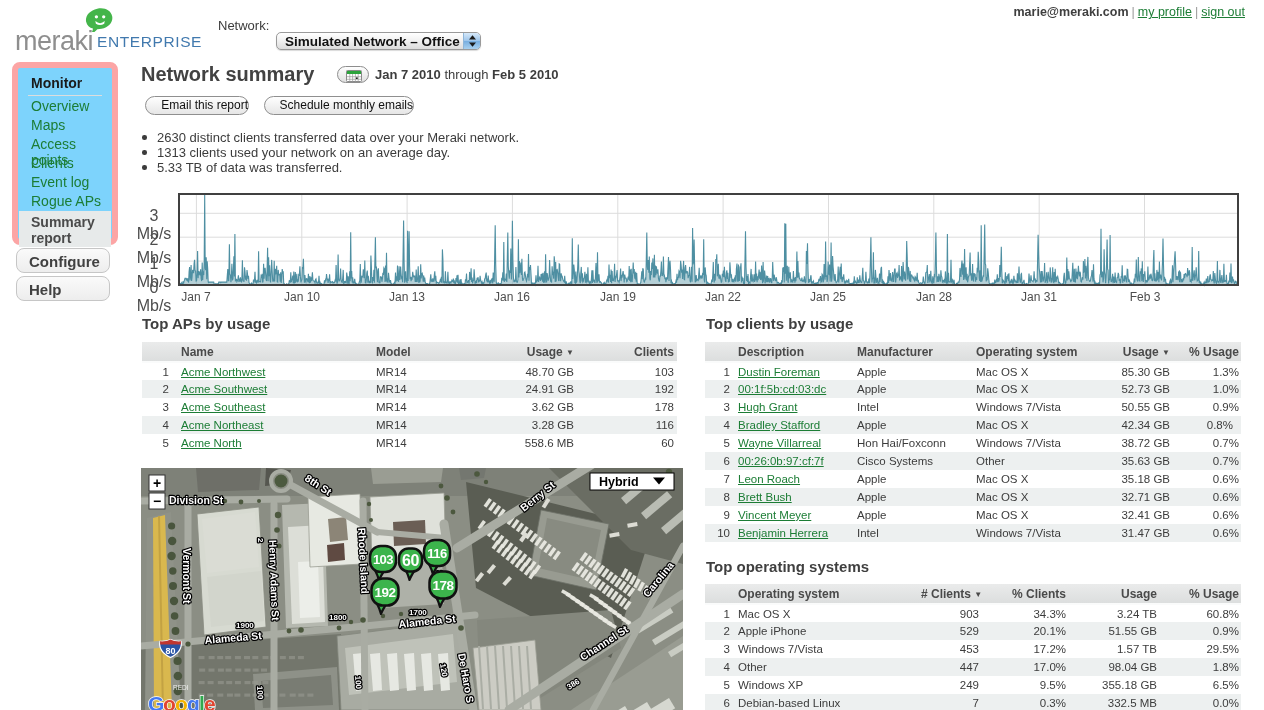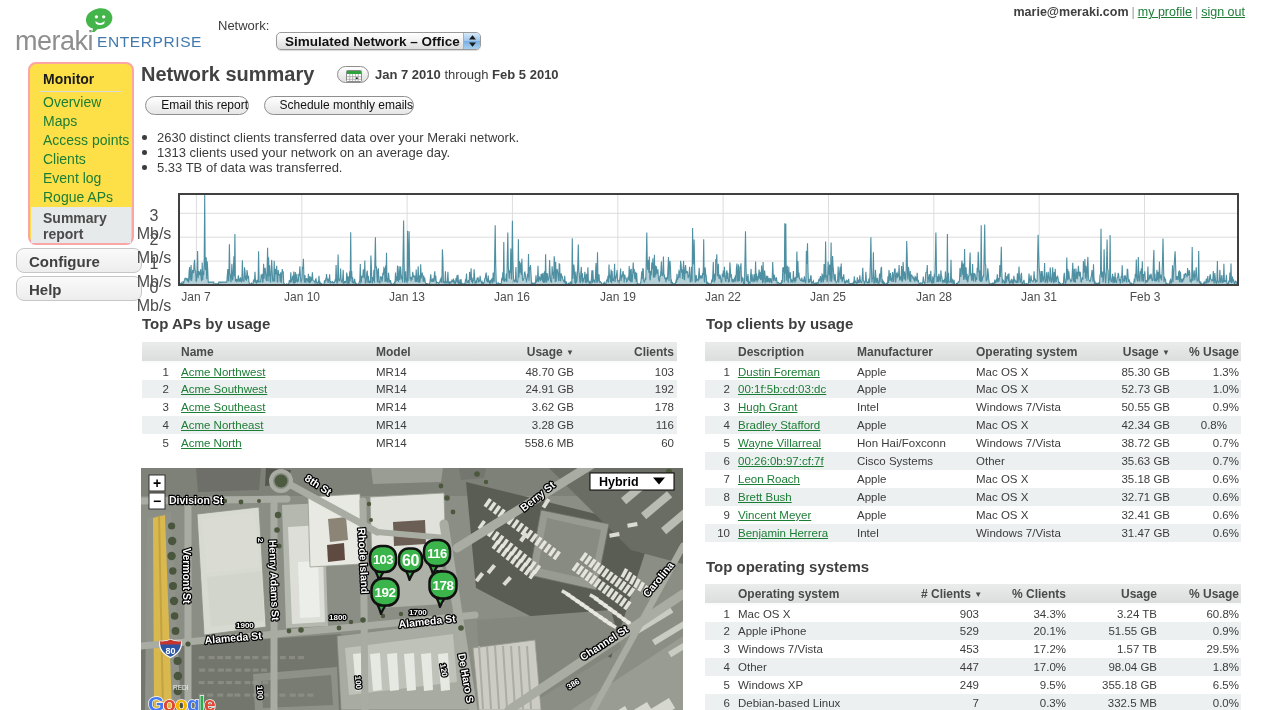--- a/index.html
+++ b/index.html
@@ -11,27 +11,27 @@
 
 .meraki{position:absolute;left:15px;top:26px;font-size:27px;color:#8e8e8e;letter-spacing:-0.5px}
 .enterprise{position:absolute;left:97px;top:33px;font-size:15.5px;color:#4179ae;letter-spacing:0.6px}
 .netlabel{position:absolute;left:218px;top:18px;font-size:13px;color:#3c3c3c}
 
 .aquasel{position:absolute;left:276px;top:32px;width:205px;height:18px;border:1px solid #9a9a9a;border-radius:5px;background:linear-gradient(#ffffff,#f2f2f2 45%,#dcdcdc);box-shadow:0 1px 1px rgba(0,0,0,.15)}
 .aquasel .txt{position:absolute;left:8px;top:0.5px;font-size:13.5px;font-weight:bold;color:#111}
 .aquasel .arr{position:absolute;right:0;top:0;width:17px;height:16px;border-radius:0 4px 4px 0;background:linear-gradient(#d6e9fa,#9cc4ea 50%,#77aee0 51%,#a8d0ef);border-left:1px solid #8fb6d9}
 
 
-.sbox{position:absolute;left:28px;width:106px;background:#fde047;border:2px solid #fca5a5;border-radius:8px}
+.sbox{position:absolute;left:12px;width:106px;background:#7dd3fc;border:6px solid #fca5a5;border-radius:8px}
 .monitor{top:62px;height:183px}
 .montitle{position:absolute;left:13px;top:7px;font-size:14px;font-weight:bold;color:#1a1a1a}
 .monsep{position:absolute;left:10px;right:10px;top:27px;border-top:1px solid #ddd}
 a.g.mlink{position:absolute;left:13px;font-size:14px;text-decoration:none}
 .selitem{position:absolute;left:1px;right:1px;top:143px;height:36px;background:#e7eaea;color:#4a4a4a;font-weight:bold;font-size:14px;padding:3px 0 0 12px;line-height:16px}
-.graybox{position:absolute;left:16px;width:126px;height:25px;border:1px solid #c6c6c6;border-radius:8px;background:linear-gradient(#fafafa,#ededed);font-size:15px;font-weight:bold;color:#414141;padding:4px 0 0 12px}
+.graybox{position:absolute;left:16px;width:94px;height:25px;border:1px solid #c6c6c6;border-radius:8px;background:linear-gradient(#fafafa,#ededed);font-size:15px;font-weight:bold;color:#414141;padding:4px 0 0 12px}
 
 .pagetitle{position:absolute;left:141px;top:63px;font-size:20px;font-weight:bold;color:#424242}
 .calbtn{position:absolute;left:337px;top:66px;width:32px;height:17px;border:1px solid #8d8d8d;border-radius:9px;background:linear-gradient(#fefefe,#e0e0e0)}
 .daterange{position:absolute;left:375px;top:67px;font-size:13px;color:#3d3d3d}
 .pillbtn{position:absolute;top:96px;height:19px;border:1px solid #8f8f8f;border-radius:10px;background:linear-gradient(#fefefe,#e6e6e6);font-size:12px;color:#111;text-align:right;line-height:17px}
 
 .bullets{position:absolute;left:141px;top:130px;font-size:13px;color:#3c3c3c;line-height:15px}
 .bullets div{position:relative;padding-left:16px;margin-bottom:0}
 .bullets div:before{content:"";position:absolute;left:1px;top:5px;width:4.5px;height:4.5px;background:#3c3c3c;border-radius:50%}
 
@@ -551,21 +551,21 @@
         <td class="l">Windows 7/Vista</td>
         <td class="r">50.55 GB</td>
         <td class="r" style="padding-right:2px">0.9%</td>
       </tr>
 <tr class="alt">
         <td class="r">4</td>
         <td class="l"><a class="g">Bradley Stafford</a></td>
         <td class="l">Apple</td>
         <td class="l">Mac OS X</td>
         <td class="r">42.34 GB</td>
-        <td class="r" style="padding-right:14px">0.8%</td>
+        <td class="r" style="padding-right:8px">0.8%</td>
       </tr>
 <tr>
         <td class="r">5</td>
         <td class="l"><a class="g">Wayne Villarreal</a></td>
         <td class="l">Hon Hai/Foxconn</td>
         <td class="l">Windows 7/Vista</td>
         <td class="r">38.72 GB</td>
         <td class="r" style="padding-right:2px">0.7%</td>
       </tr>
 <tr class="alt">

